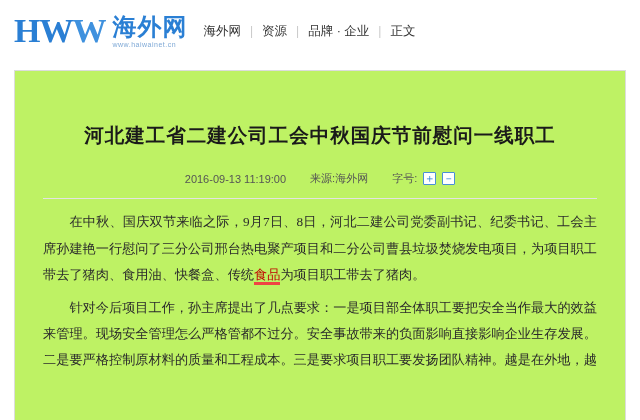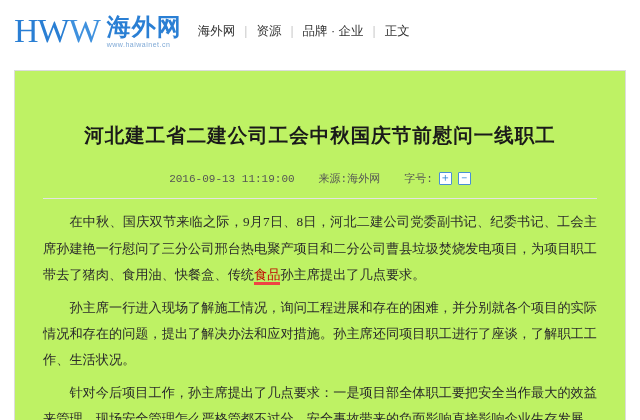--- a/index.html
+++ b/index.html
@@ -29,21 +29,21 @@
     padding: 0 14px;
     box-sizing: border-box;
   }
   .logo {
     display: flex;
     align-items: flex-end;
     flex: 0 0 auto;
   }
   .logo-hww {
     font-family: "Liberation Serif", serif;
-    font-weight: normal;
+    font-weight: bold;
     font-size: 34px;
     letter-spacing: -1px;
     line-height: 1;
     color: #1a6fc4;
   }
   .logo-hww .c1 { color: #2a7fd4; }
   .logo-hww .c2 { color: #2a7fd4; }
   .logo-hww .c3 { color: #3f91de; }
   .logo-cn {
     margin-left: 7px;
@@ -106,21 +106,20 @@
     line-height: 1.4;
   }
   .meta {
     margin-top: 22px;
     display: flex;
     align-items: center;
     justify-content: center;
     font-size: 11px;
     color: #666;
     gap: 0;
-    font-family: Liberation Mono, monospace;
   }
   .meta .m-date { color: #555; }
   .meta .m-src {
     margin-left: 24px;
     color: #555;
   }
   .meta .m-src a { color: #555; text-decoration: none; }
   .meta .m-font {
     margin-left: 24px;
     display: flex;
@@ -205,20 +204,19 @@
         <span>字号:</span>
         <span class="fsbtn">＋</span>
         <span class="fsbtn">－</span>
       </span>
     </div>
 
     <div class="divider"></div>
 
     <div class="body">
       <p>
-        <span>在中秋、国庆双节来临之际，9月7日、8日，河北二建公司党委副书记、纪委书记、工会主席孙建艳一行慰问了三分公司邢台热电聚产项目和二分公司曹县垃圾焚烧发电项目，为项目职工带去了猪肉、食用油、快餐盒、传统</span><span class="hl">食品</span><span>孙主席提出了几点要求。</span>
+        <span>在中秋、国庆双节来临之际，9月7日、8日，河北二建公司党委副书记、纪委书记、工会主席孙建艳一行慰问了三分公司邢台热电聚产项目和二分公司曹县垃圾焚烧发电项目，为项目职工带去了猪肉、食用油、快餐盒、传统</span><span class="hl">食品</span><span>为项目职工带去了猪肉。</span>
       </p>
-      <p>孙主席一行进入现场了解施工情况，询问工程进展和存在的困难，并分别就各个项目的实际情况和存在的问题，提出了解决办法和应对措施。孙主席还同项目职工进行了座谈，了解职工工作、生活状况。</p>
       <p>针对今后项目工作，孙主席提出了几点要求：一是项目部全体职工要把安全当作最大的效益来管理。现场安全管理怎么严格管都不过分。安全事故带来的负面影响直接影响企业生存发展。二是要严格控制原材料的质量和工程成本。三是要求项目职工要发扬团队精神。越是在外地，越</p>
     </div>
 
   </div>
 </div>
 
 </body></html>

